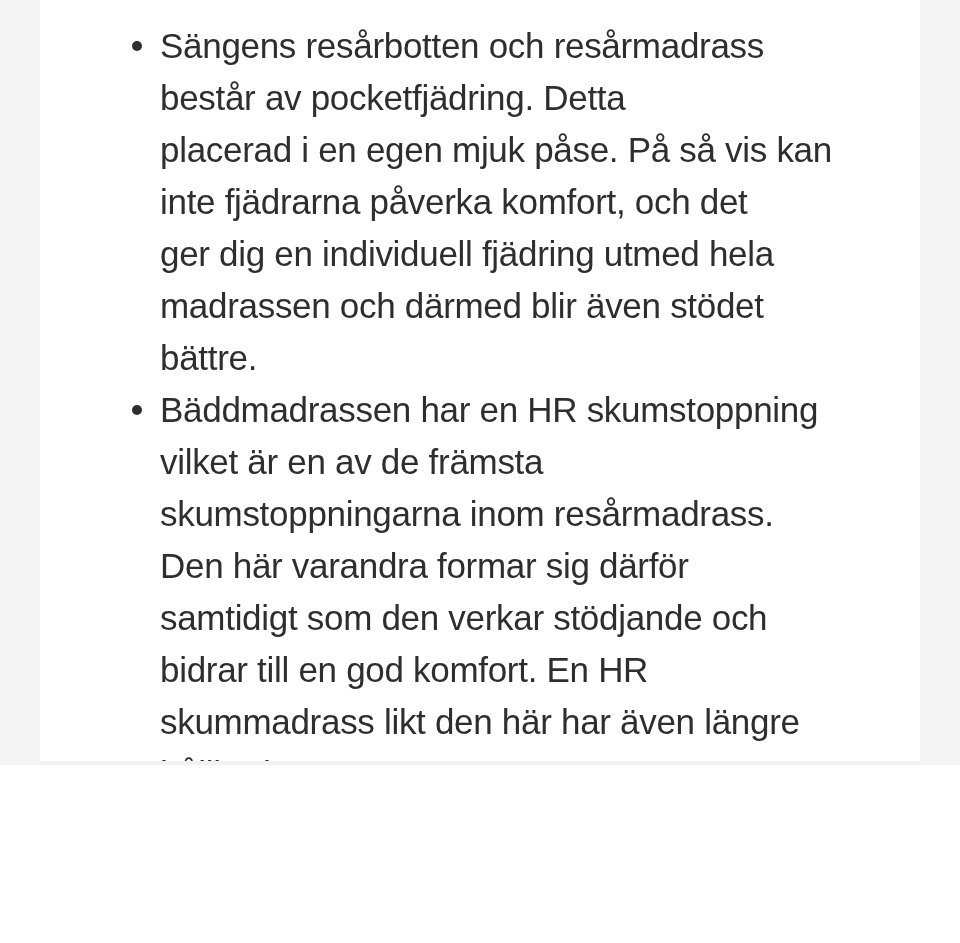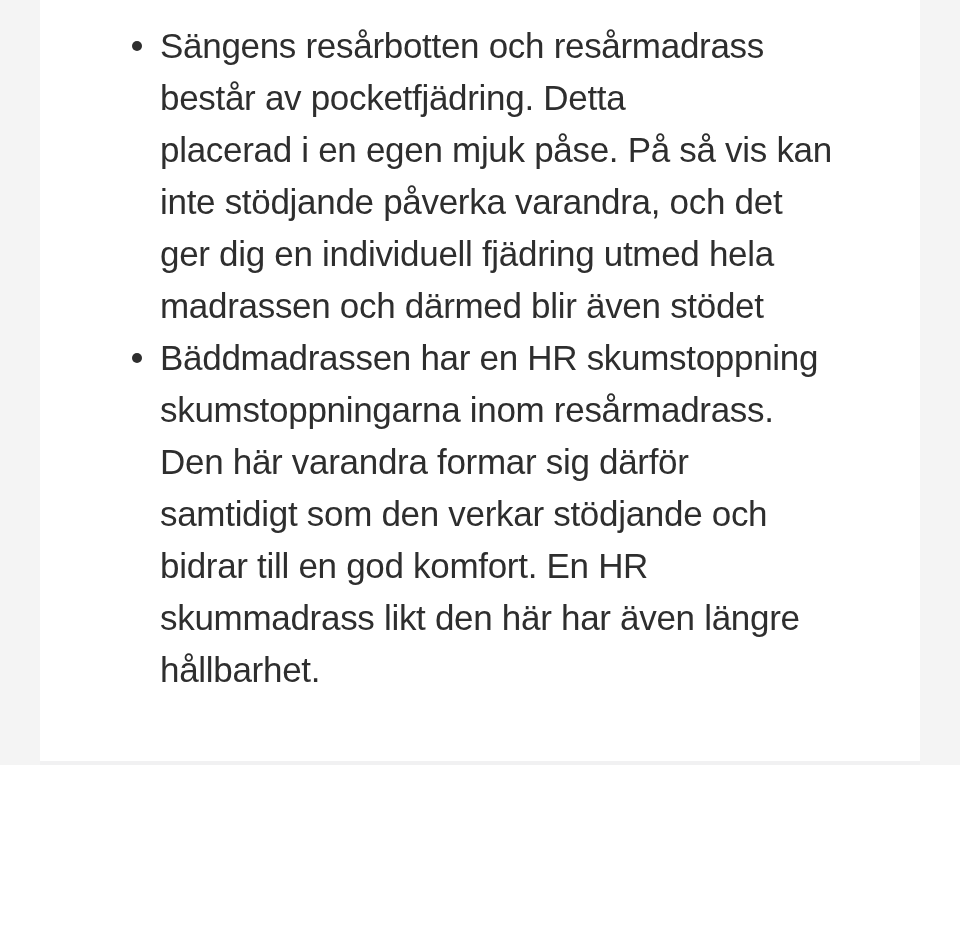--- a/index.html
+++ b/index.html
@@ -69,29 +69,31 @@
 <div class="page">
   <div class="gutter"></div>
   <main class="card">
     <ul class="bullet-list">
         <li class="bullet-item">
           <span class="dot"></span>
           <div class="lines">
             <div class="text-line">Sängens resårbotten och resårmadrass</div>
             <div class="text-line">består av pocketfjädring. Detta</div>
             <div class="text-line">placerad i en egen mjuk påse. På så vis kan</div>
-            <div class="text-line">inte stödjande påverka varandra, och det</div>
+            <div class="text-line">inte fjädrarna påverka komfort, och det</div>
             <div class="text-line">ger dig en individuell fjädring utmed hela</div>
             <div class="text-line">madrassen och därmed blir även stödet</div>
+            <div class="text-line">bättre.</div>
           </div>
         </li>
         <li class="bullet-item">
           <span class="dot"></span>
           <div class="lines">
             <div class="text-line">Bäddmadrassen har en HR skumstoppning</div>
+            <div class="text-line">vilket är en av de främsta</div>
             <div class="text-line">skumstoppningarna inom resårmadrass.</div>
             <div class="text-line">Den här varandra formar sig därför</div>
             <div class="text-line">samtidigt som den verkar stödjande och</div>
             <div class="text-line">bidrar till en god komfort. En HR</div>
             <div class="text-line">skummadrass likt den här har även längre</div>
             <div class="text-line">hållbarhet.</div>
           </div>
         </li>
       </ul>
     <div class="bottom-divider"></div>

